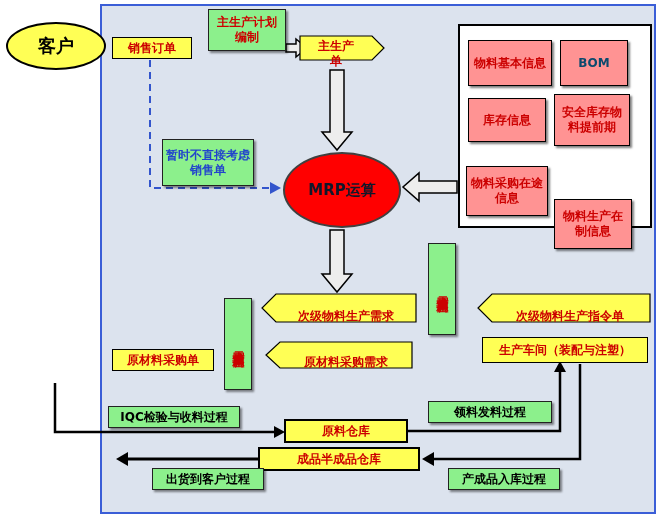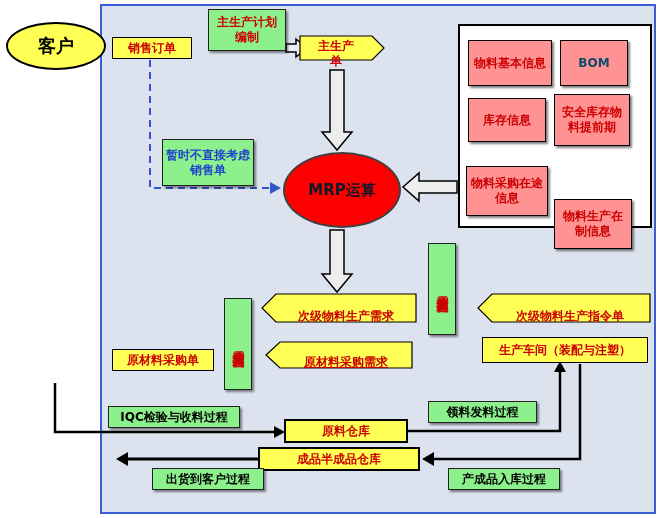--- a/index.html
+++ b/index.html
@@ -90,23 +90,23 @@
   <div class="lbl pbox" style="left:554px;top:94px;width:76px;height:52px;">安全库存物料提前期</div>
   <div class="lbl pbox" style="left:466px;top:166px;width:82px;height:50px;">物料采购在途信息</div>
   <div class="lbl pbox" style="left:554px;top:166px;width:78px;height:50px;margin-top:33px;">物料生产在制信息</div>
 
   <div class="lbl gbox red vtext" style="left:428px;top:243px;width:28px;height:92px;">需求信息调整</div>
   <div class="lbl gbox red vtext" style="left:224px;top:298px;width:28px;height:92px;">需求信息调整</div>
 
   <div class="lbl banner-text" style="left:280px;top:300px;width:132px;height:18px;">次级物料生产需求</div>
   <div class="lbl banner-text" style="left:494px;top:300px;width:152px;height:18px;">次级物料生产指令单</div>
   <div class="lbl ybox" style="left:112px;top:349px;width:102px;height:22px;">原材料采购单</div>
-  <div class="lbl banner-text" style="left:284px;top:346px;width:124px;height:18px;text-decoration:underline;">原材料采购需求</div>
+  <div class="lbl banner-text" style="left:284px;top:346px;width:124px;height:18px;">原材料采购需求</div>
   <div class="lbl ybox" style="left:482px;top:337px;width:166px;height:26px;">生产车间（装配与注塑）</div>
 
   <div class="lbl gbox black" style="left:108px;top:406px;width:132px;height:22px;">IQC检验与收料过程</div>
   <div class="lbl ybox wh" style="left:284px;top:419px;width:124px;height:24px;">原料仓库</div>
   <div class="lbl ybox wh" style="left:258px;top:447px;width:162px;height:24px;">成品半成品仓库</div>
-  <div class="lbl gbox black" style="left:428px;top:401px;width:109px;height:22px;">领料发料过程</div>
+  <div class="lbl gbox black" style="left:428px;top:401px;width:124px;height:22px;">领料发料过程</div>
   <div class="lbl gbox black" style="left:152px;top:468px;width:112px;height:22px;">出货到客户过程</div>
   <div class="lbl gbox black" style="left:448px;top:468px;width:112px;height:22px;">产成品入库过程</div>
 
 </div>
 
 </body></html>

